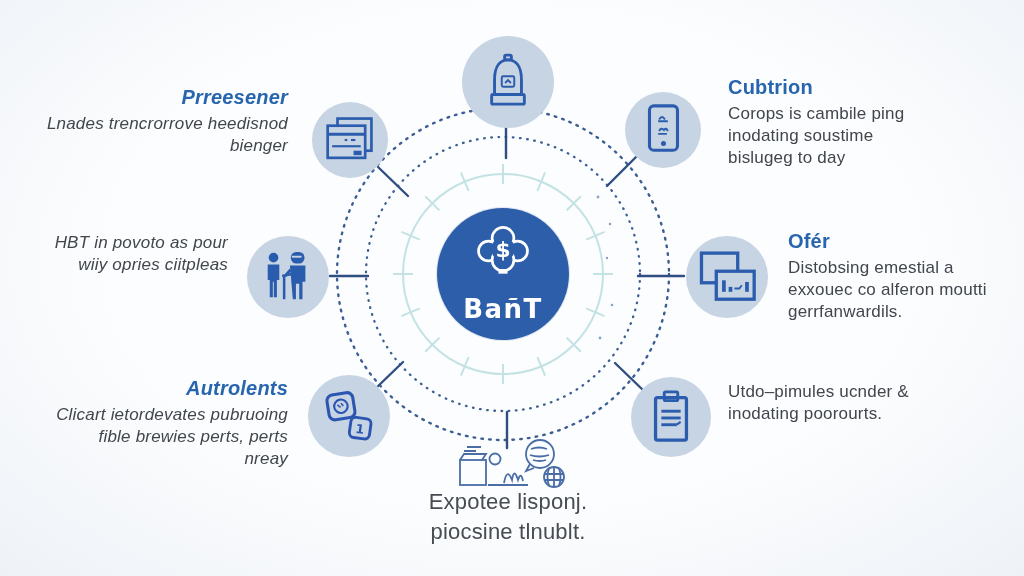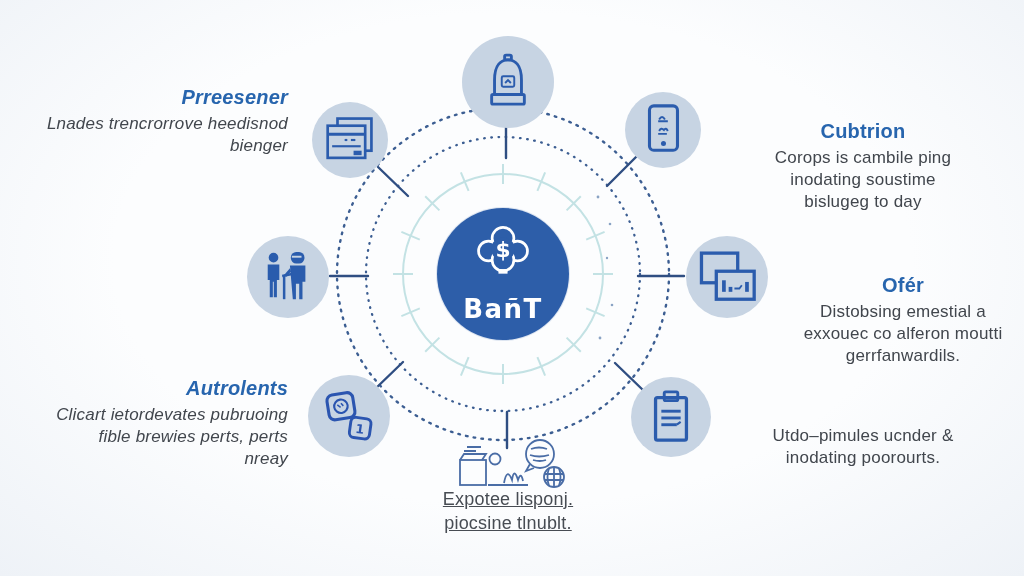--- a/index.html
+++ b/index.html
@@ -28,24 +28,24 @@
   
   .tblock{position:absolute;}
   .tblock h3{
     margin:0 0 4px 0;font-size:20px;font-weight:700;color:#2765ae;letter-spacing:.2px;
   }
   .tblock p{
     margin:0;font-size:17px;color:#41464d;line-height:1.3;letter-spacing:.2px;
     white-space:pre-line;
   }
   .align-r{text-align:right;font-style:italic;}
-  .align-l{text-align:center;margin-top:44px;}
+  .align-l{text-align:left;}
   .caption{
     position:absolute;left:388px;top:487px;width:240px;text-align:center;
-    font-size:18px;color:#474c53;line-height:1.35;white-space:pre-line;letter-spacing:.2px;text-decoration:underline;
+    font-size:22px;color:#474c53;line-height:1.35;white-space:pre-line;letter-spacing:.2px;
   }
 </style>
 </head>
 <body>
 
 <div class="stage">
 
   <svg class="deco" width="1024" height="576" viewBox="0 0 1024 576">
 
     <g stroke="#c3e2e4" stroke-width="2" fill="none">
@@ -218,20 +218,22 @@
     </g>
   </svg>
 
   <div class="tblock align-r" style="left:34px;top:86px;width:254px;">
     <h3>Prreesener</h3>
     <p>Lnades trencrorrove heedisnod
 bienger</p>
   </div>
 
   <div class="tblock align-r" style="left:28px;top:232px;width:200px;">
+    <p>HBT in povoto as pour
+wiiy opries ciitpleas</p>
   </div>
 
   <div class="tblock align-r" style="left:36px;top:377px;width:252px;">
     <h3>Autrolents</h3>
     <p>Clicart ietordevates pubruoing
 fible brewies perts, perts
 nreay</p>
   </div>
 
   <div class="tblock align-l" style="left:728px;top:76px;width:270px;">

